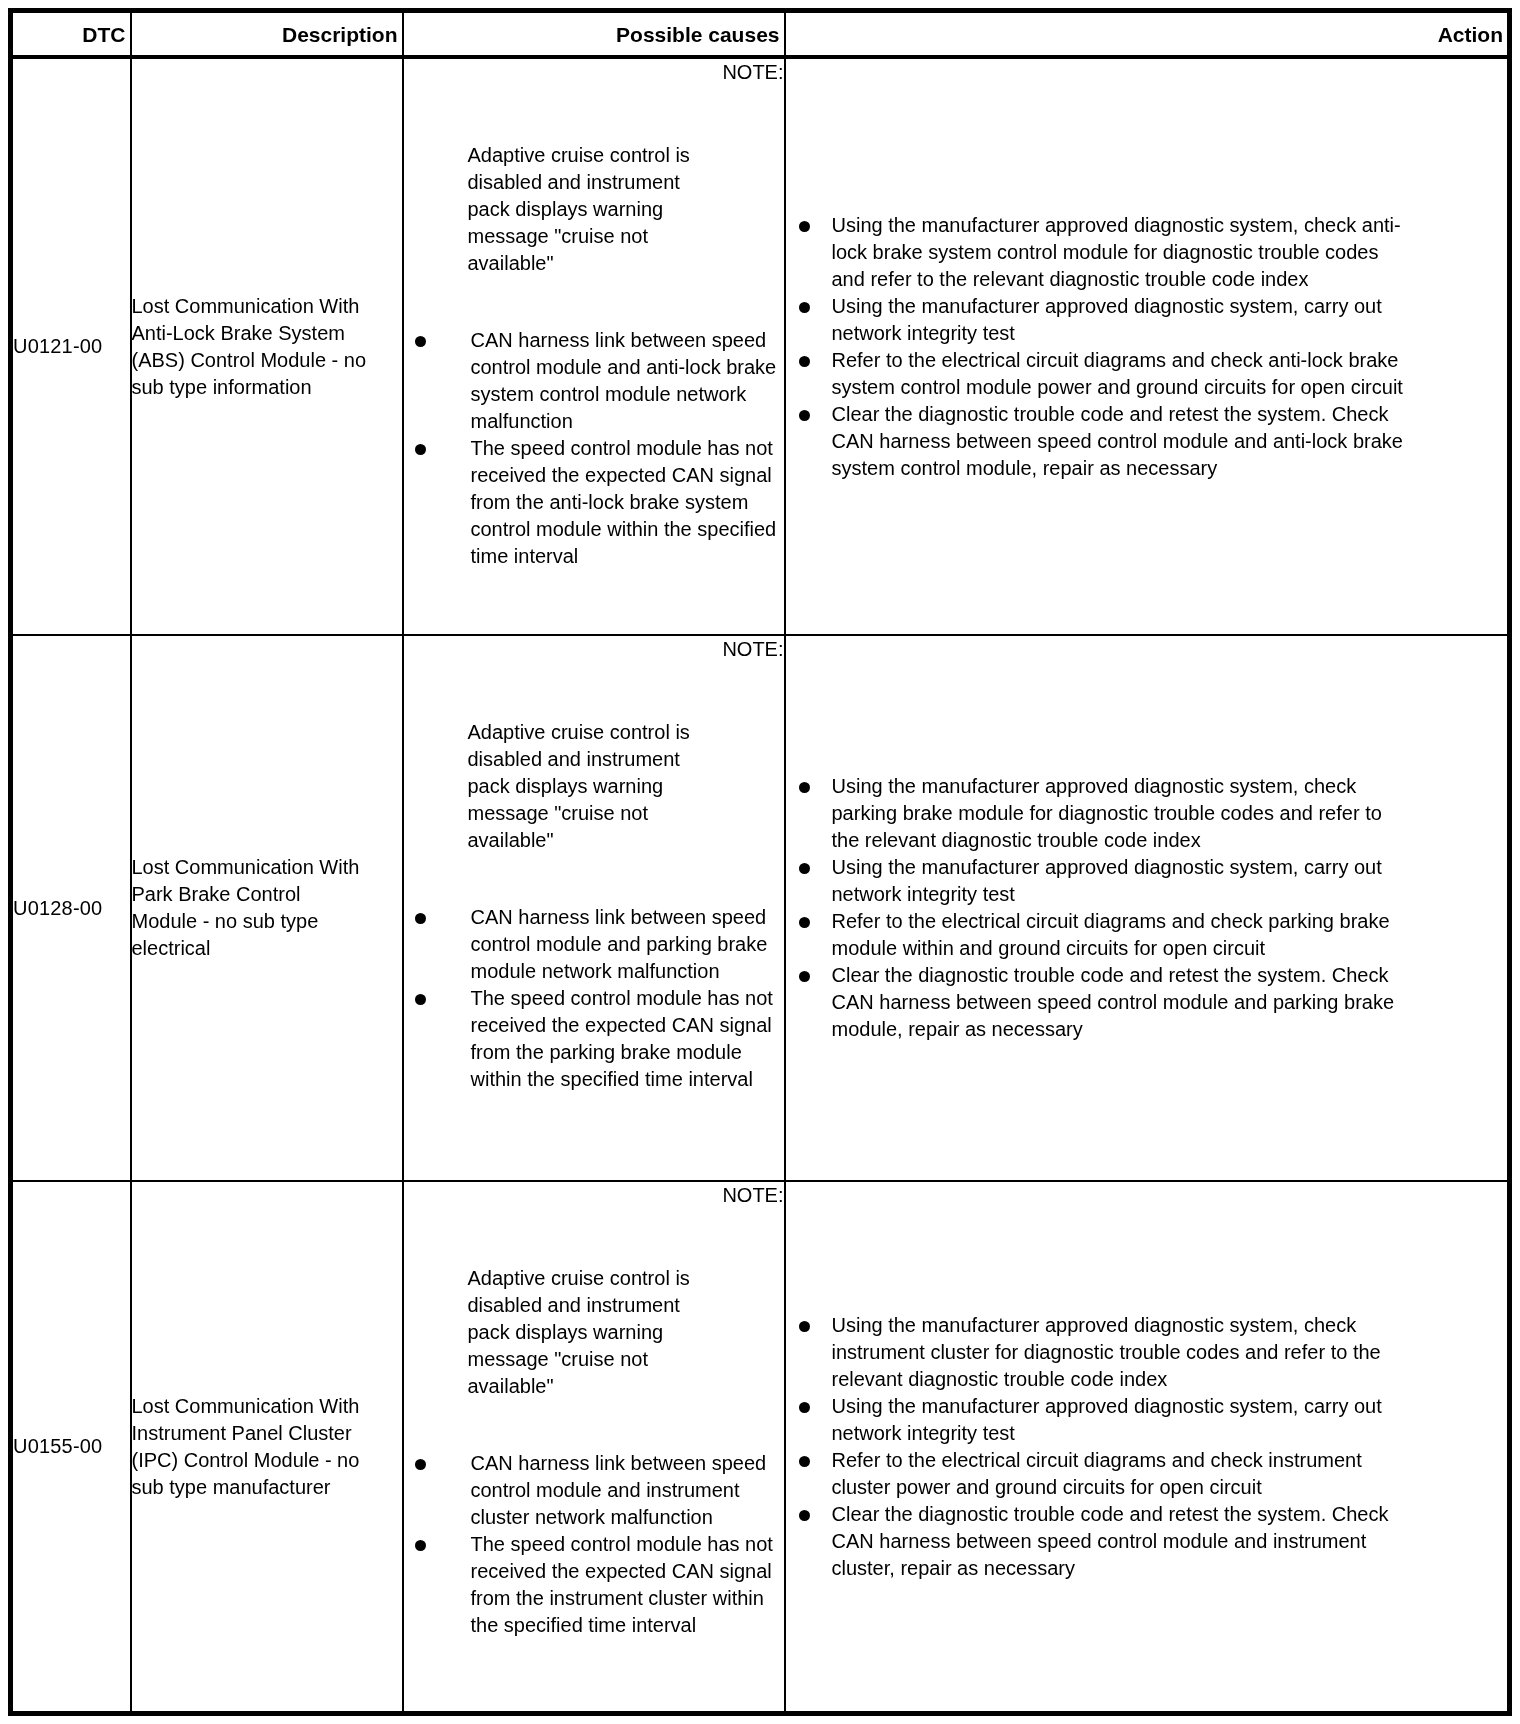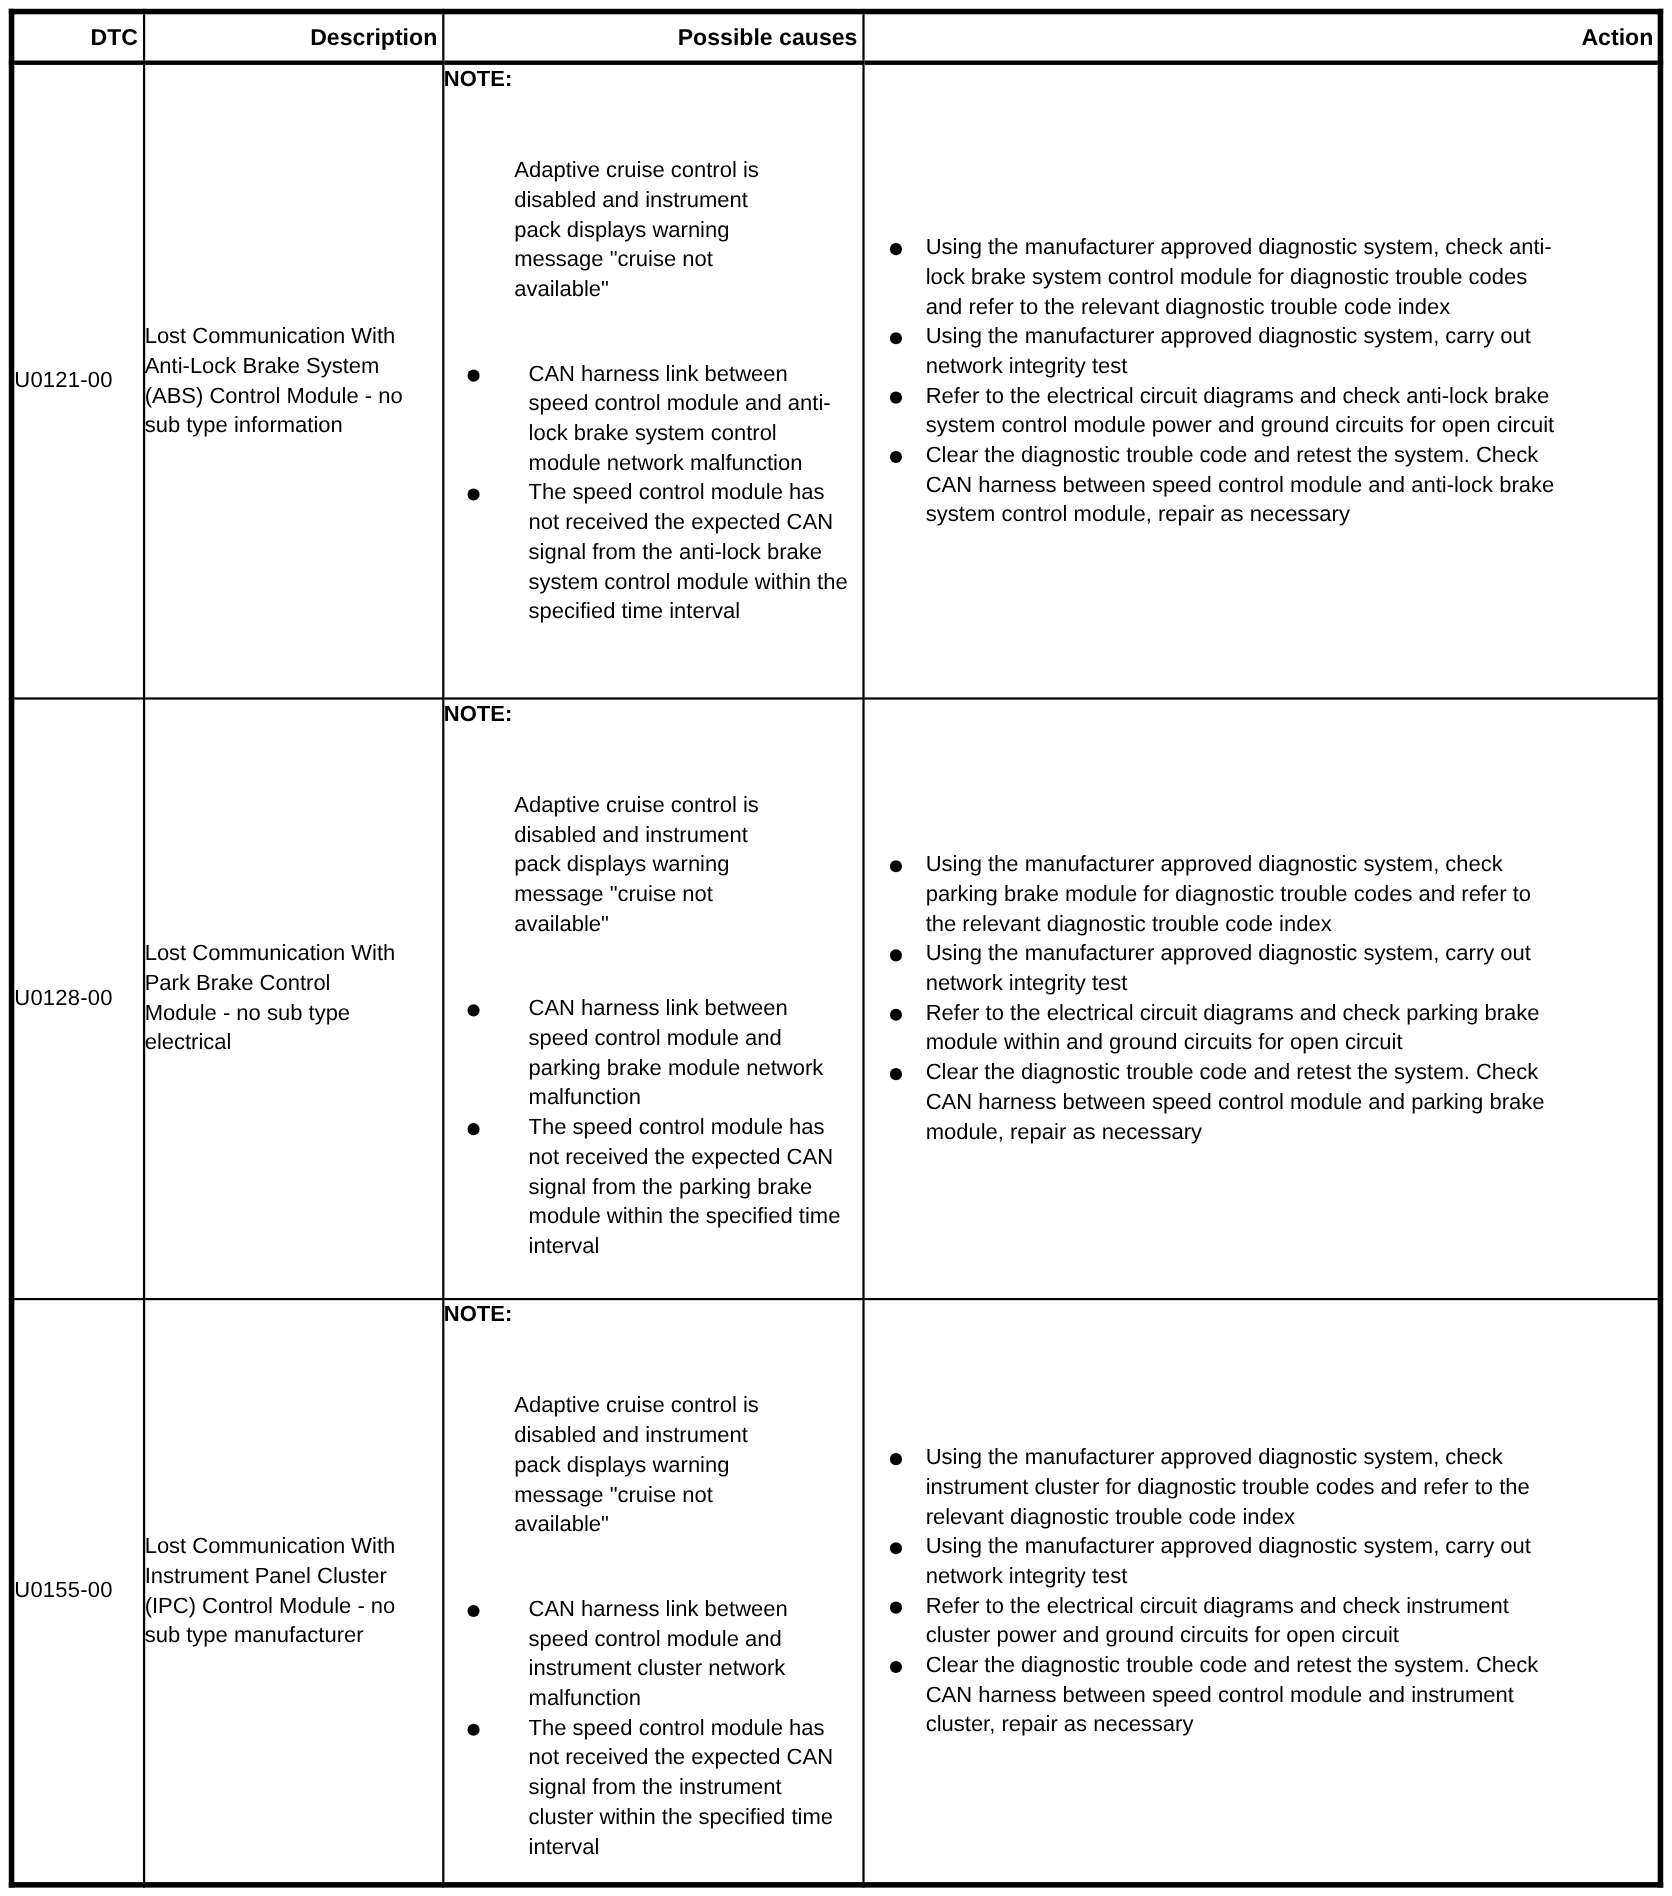--- a/index.html
+++ b/index.html
@@ -56,30 +56,31 @@
   }
   td.causes-cell {
     vertical-align: top;
     padding: 8px 6px 8px 6px;
   }
   td.action-cell {
     vertical-align: middle;
     padding: 10px 8px 10px 18px;
   }
   .note-label {
-    font-weight: bold;
+    font-weight: normal;
     font-size: 20px;
+    text-align: right;
   }
   .note-para {
     margin: 56px 6px 0 64px;
     max-width: 258px;
   }
   ul.bullet-list {
     list-style: none;
-    margin: 10px;
+    margin: 0;
     padding: 0;
   }
   ul.bullet-list li {
     position: relative;
   }
   ul.bullet-list li::before {
     content: "";
     position: absolute;
     width: 11px;
     height: 11px;

